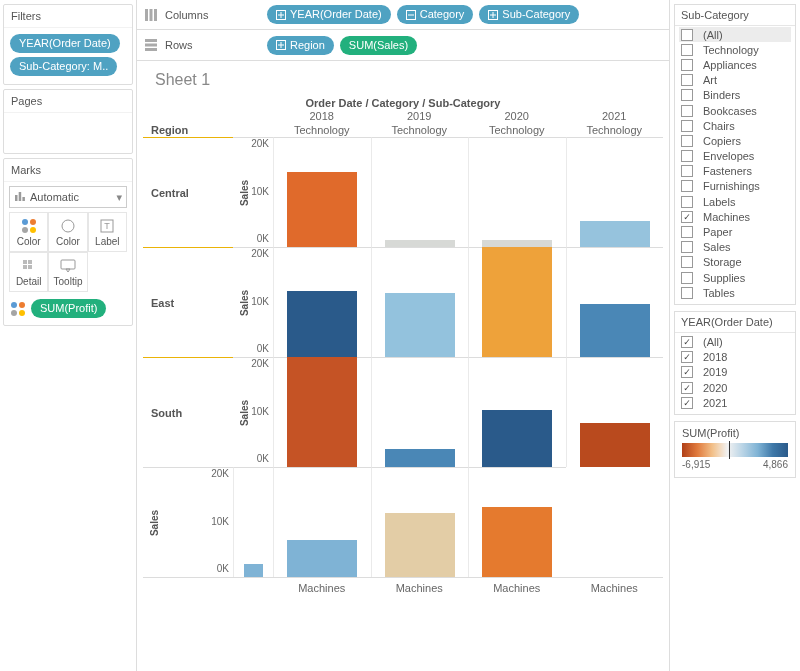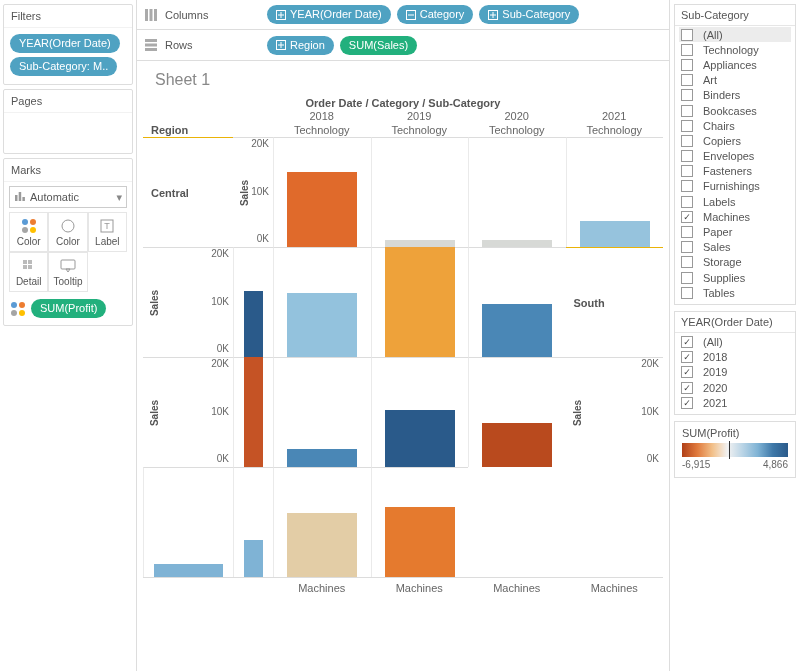--- a/index.html
+++ b/index.html
@@ -273,20 +273,21 @@
             </div>
             <div class="bar-cell" style="height:110px">
               <div class="bar" style="height:6.6px;background:#d7d9d6"></div>
             </div>
             <div class="bar-cell" style="height:110px">
               <div class="bar" style="height:6.6px;background:#d7d9d6"></div>
             </div>
             <div class="bar-cell" style="height:110px">
               <div class="bar" style="height:26.4px;background:#96c3dd"></div>
             </div>
+            <div class="row-label" style="height:110px">East</div>
             <div class="axis-cell" style="height:110px">
               <span class="axis-title">Sales</span>
               <div class="ticks">
                 <span>20K</span>
                 <span>10K</span>
                 <span>0K</span>
               </div>
             </div>
             <div class="bar-cell" style="height:110px">
               <div class="bar" style="height:66px;background:#2a5a8a"></div>

